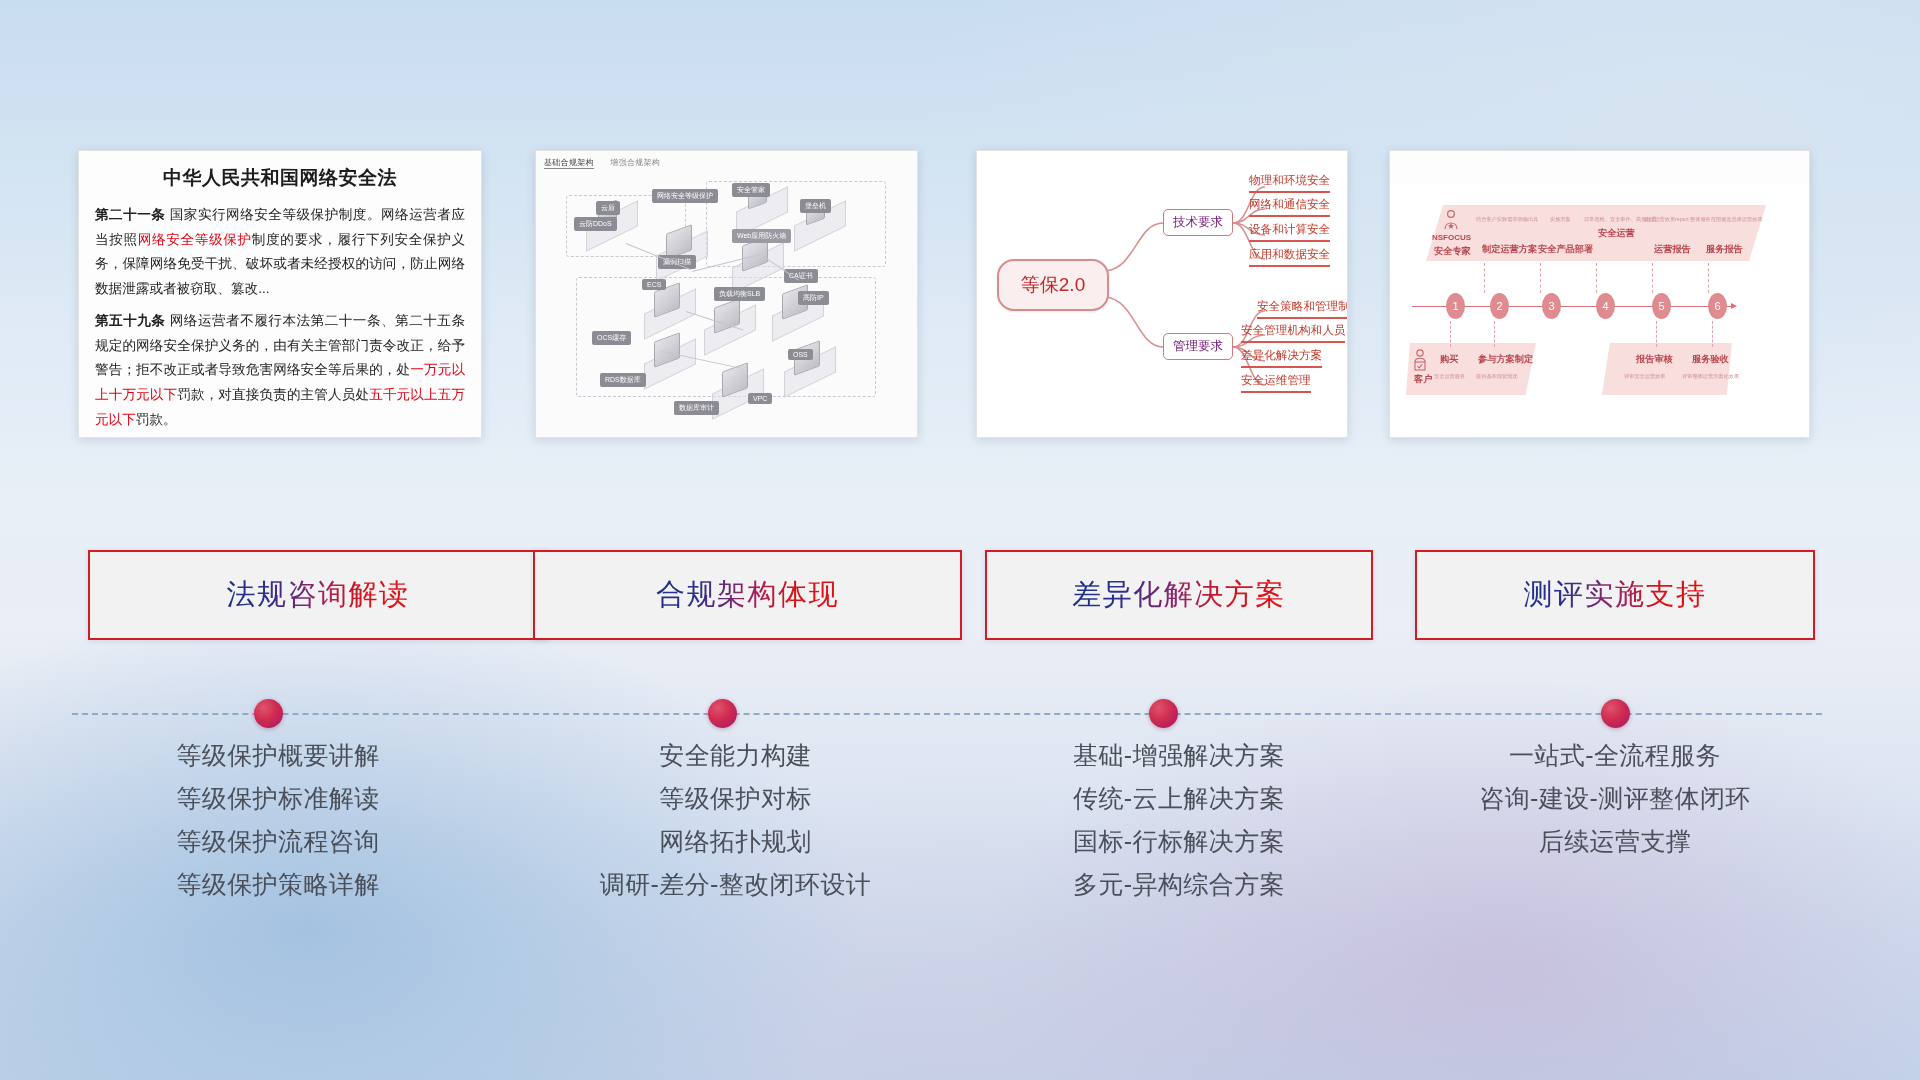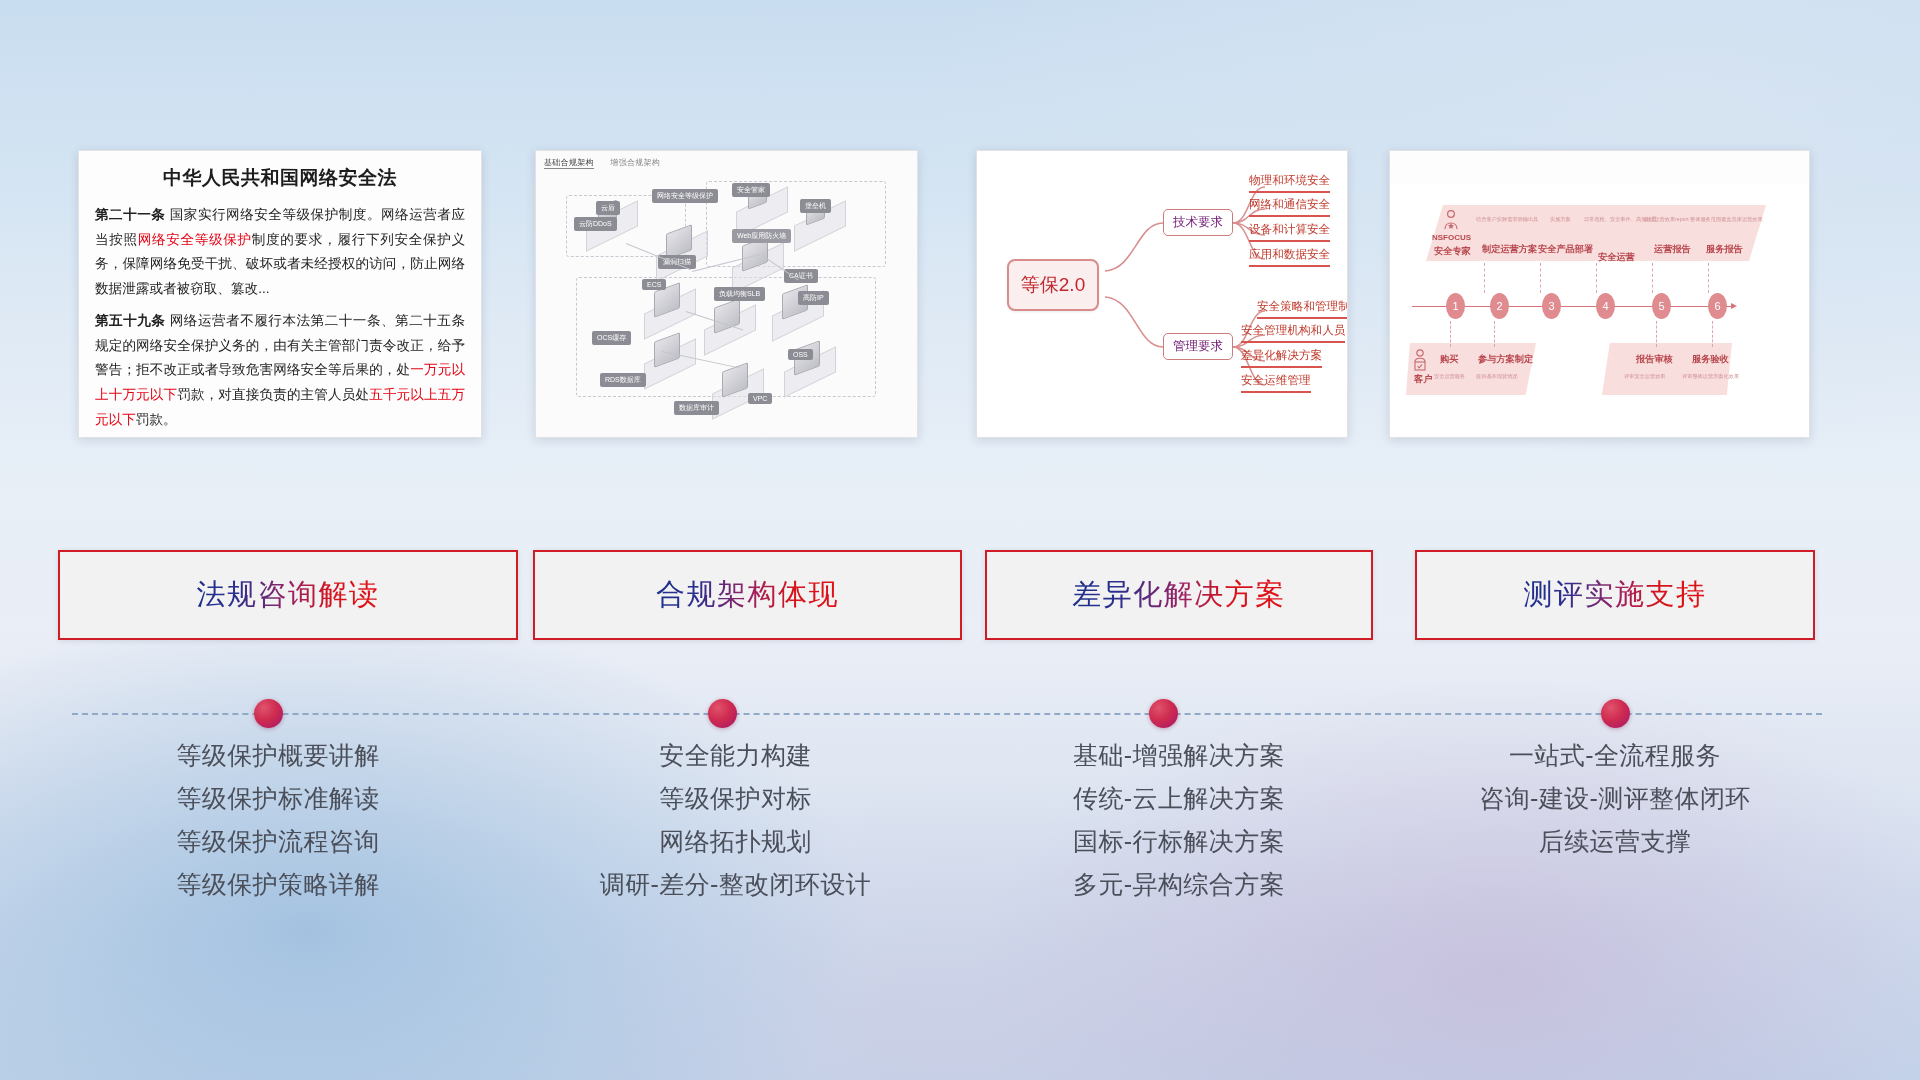--- a/index.html
+++ b/index.html
@@ -71,26 +71,25 @@
     transform: skewY(-26deg);
   }
   .dashbox {
     position: absolute; border: 1px dashed #c8c8d2; border-radius: 3px;
   }
   .ln { position: absolute; background: #c4c4cc; height: 1px; transform-origin: left center; }
 
   
   .mind { position: relative; width: 100%; height: 100%; background: #fff; }
   .mind-root {
-    position: absolute; left: 20px; top: 108px; width: 92px; height: 52px;
-    background: #fbeeee; border: 2.5px solid #d88c8c; border-radius: 8px;
+    position: absolute; left: 20px; top: 108px; width: 112px; height: 52px;
+    background: #fbeeee; border: 2.5px solid #d88c8c; border-radius: 17px;
     display: flex; align-items: center; justify-content: center;
     color: #c0282d; font-size: 19px; font-weight: 500;
     box-shadow: 0 1px 3px rgba(0,0,0,.08);
-    margin-left: 10px;
   }
   .mind-node {
     position: absolute; border: 1.6px solid #cf7b7b; border-radius: 5px;
     background: #fff; color: #701a75; font-size: 12.5px;
     padding: 4px 9px; white-space: nowrap;
   }
   .mind-leaf {
     position: absolute; color: #c0392b; font-size: 11.6px; white-space: nowrap;
     padding-bottom: 3px; border-bottom: 2px solid #d9534f;
   }
@@ -131,21 +130,21 @@
 
   
   .heads { position: absolute; top: 550px; left: 0; width: 1920px; height: 96px; }
   .head {
     position: absolute; top: 0; height: 90px;
     background: #f2f2f2;
     border: 2.2px solid #d01c24;
     display: flex; align-items: center; justify-content: center;
     box-shadow: 0 1px 5px rgba(60,70,100,.14);
   }
-  .head-1 { left: 58px;   width: 460px; }
+  .head-1 { left: 88px;   width: 460px; }
   .head-2 { left: 533px;  width: 429px; }
   .head-3 { left: 985px;  width: 388px; }
   .head-4 { left: 1415px; width: 400px; }
   .head span {
     font-size: 29px; font-weight: 500; letter-spacing: 1.5px;
     background: linear-gradient(92deg, #1d2f8c 0%, #2b2f8e 22%, #9d2161 52%, #d6131b 74%, #e01118 100%);
     -webkit-background-clip: text; background-clip: text;
     -webkit-text-fill-color: transparent; color: #c0282d;
   }
 
@@ -301,21 +300,21 @@
         <path d="M9 14 l1 2 2 .2 -1.5 1.5 .4 2 -1.9-1 -1.9 1 .4-2 -1.5-1.5 2-.2z" fill="#c76a71"></path>
       </svg>
       <div class="t-main" style="left:42px; top:50px; font-size:8px;">NSFOCUS</div>
       <div class="t-main" style="left:44px; top:62px;">安全专家</div>
 
       <div class="t-sub" style="left:86px;  top:33px;">结合客户实际需求明确出具</div>
       <div class="t-main" style="left:92px;  top:60px;">制定运营方案</div>
       <div class="t-sub" style="left:160px; top:33px;">实施方案</div>
       <div class="t-main" style="left:148px; top:60px;">安全产品部署</div>
       <div class="t-sub" style="left:194px; top:33px;">日常巡检、安全事件、高危处置</div>
-      <div class="t-main" style="left:208px; top:68px;">安全运营</div>
+      <div class="t-main" style="left:208px; top:44px;">安全运营</div>
       <div class="t-sub" style="left:254px; top:33px;">阶段运营效果report</div>
       <div class="t-main" style="left:264px; top:60px;">运营报告</div>
       <div class="t-sub" style="left:300px; top:33px;">整体服务范围覆盖总体运营效果</div>
       <div class="t-main" style="left:316px; top:60px;">服务报告</div>
 
       <div class="dotline" style="left:94px;  top:80px; height:30px;"></div>
       <div class="dotline" style="left:150px; top:80px; height:30px;"></div>
       <div class="dotline" style="left:206px; top:80px; height:30px;"></div>
       <div class="dotline" style="left:262px; top:80px; height:30px;"></div>
       <div class="dotline" style="left:318px; top:80px; height:30px;"></div>

